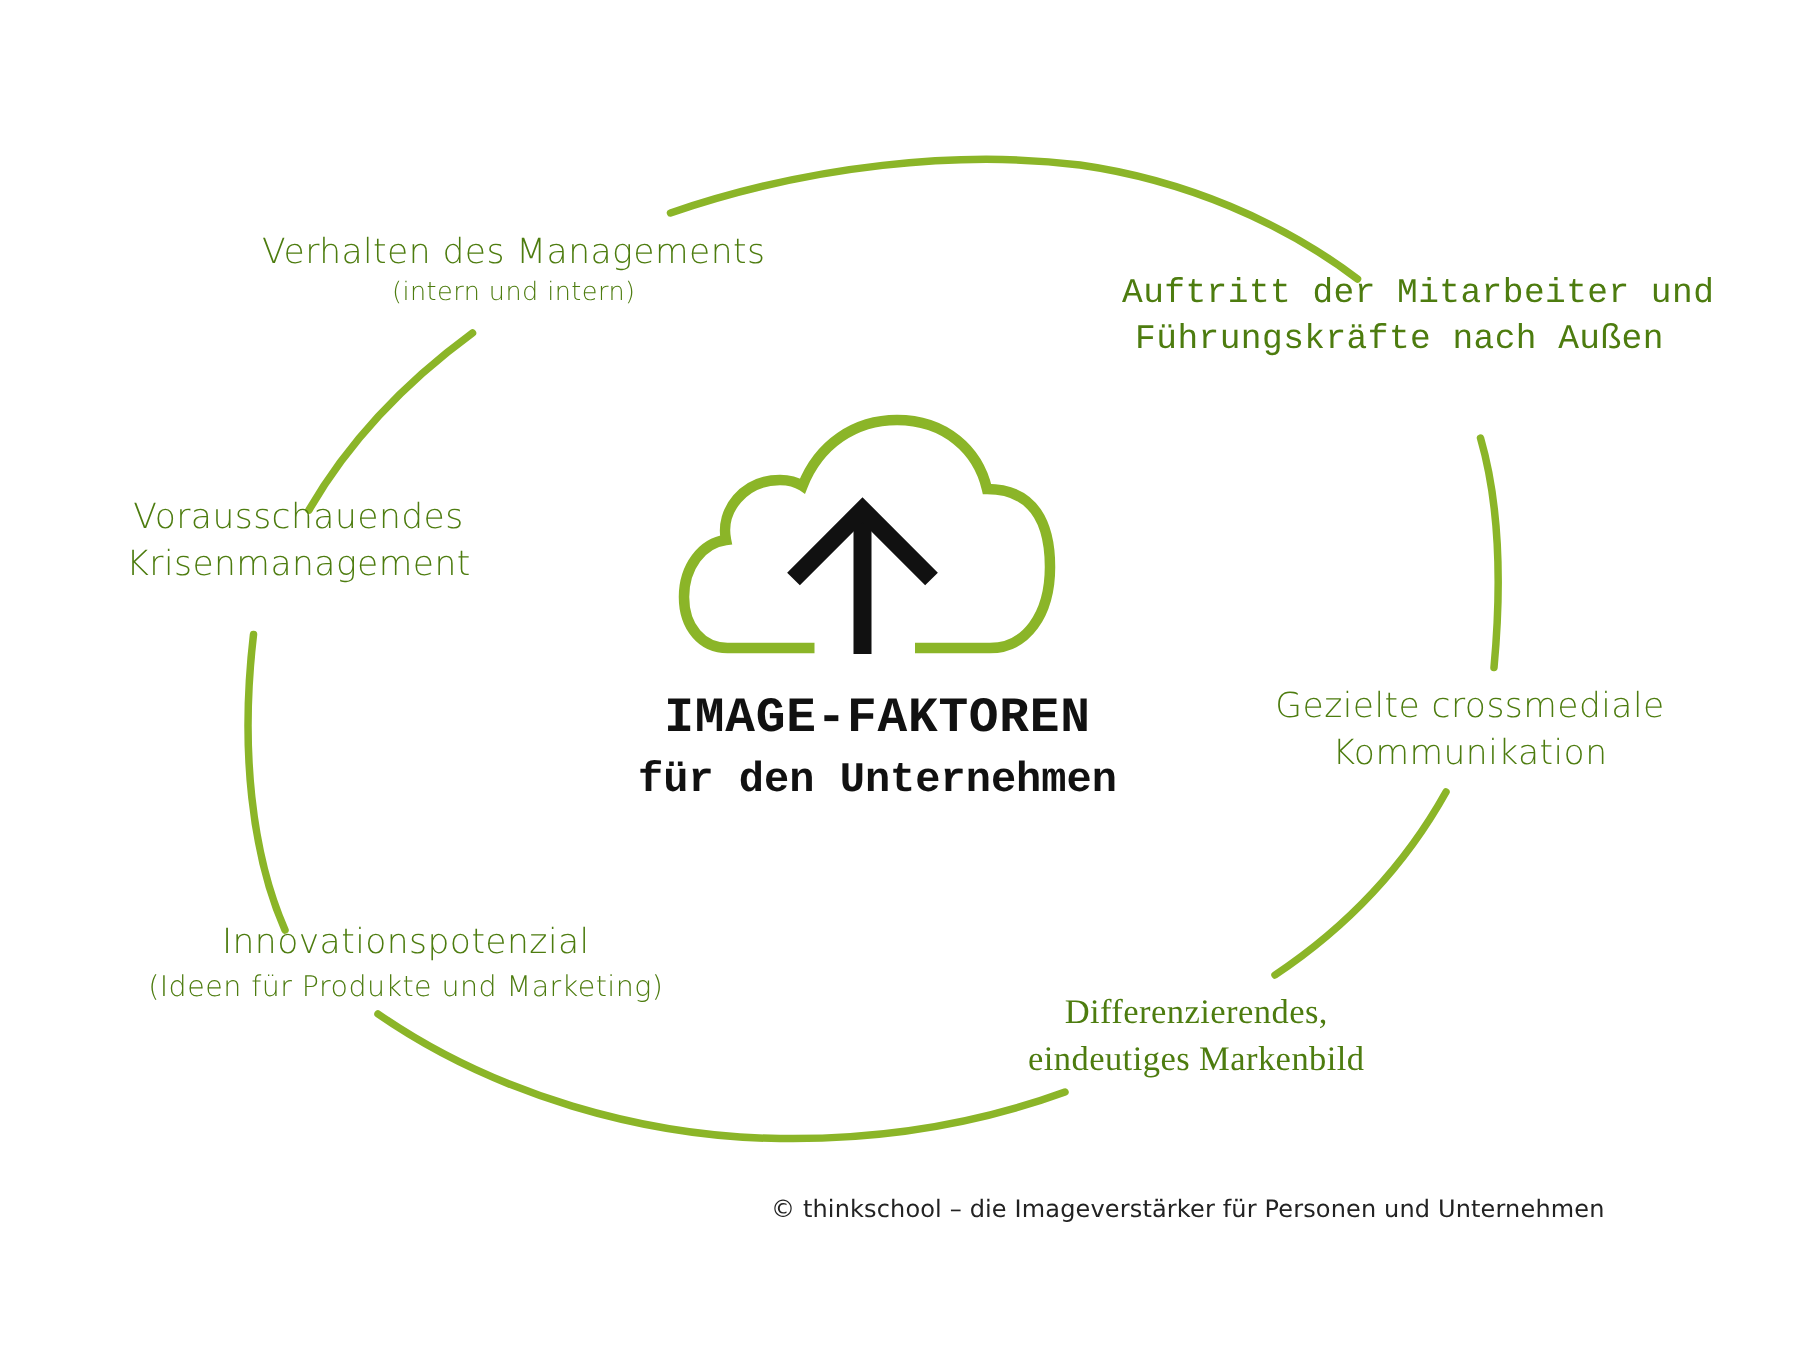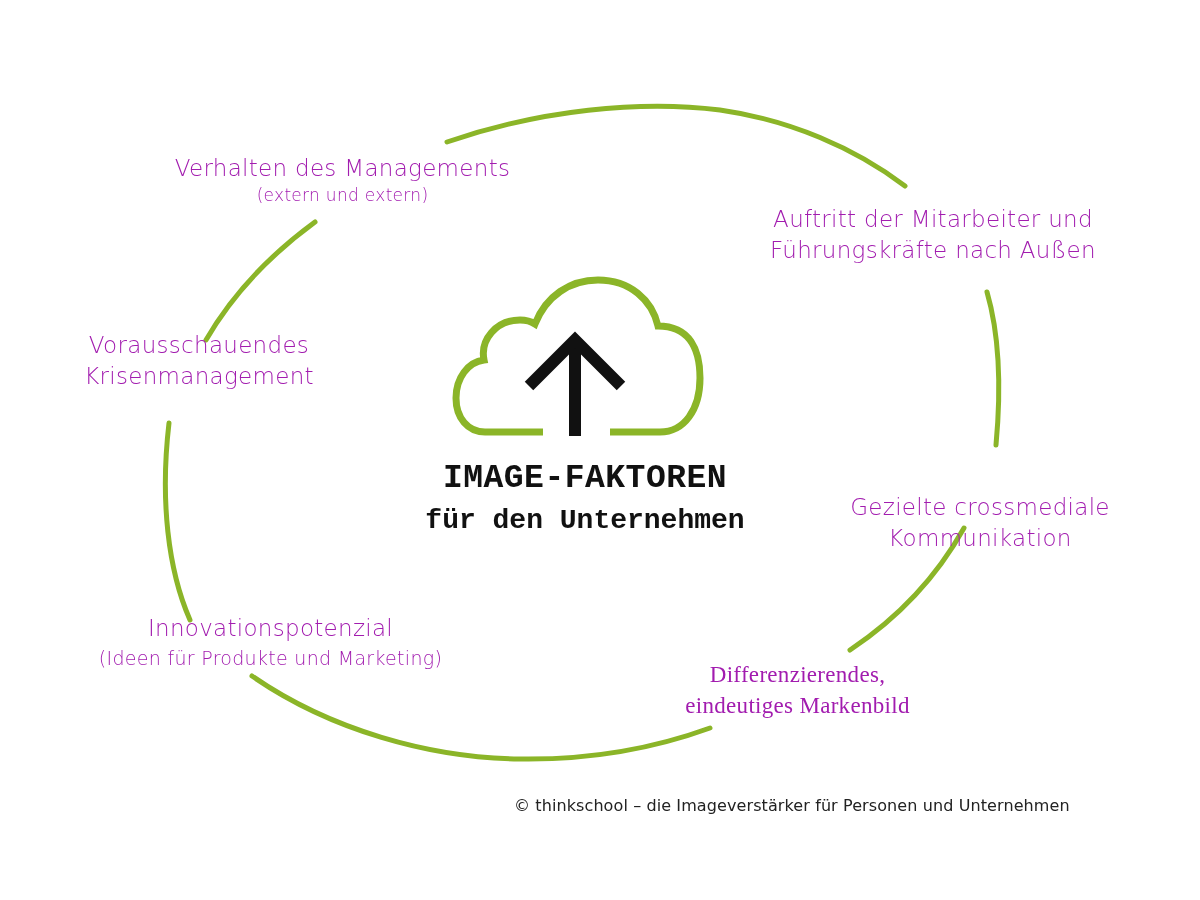--- a/index.html
+++ b/index.html
@@ -1,20 +1,20 @@
 <!DOCTYPE html>
 <html><head>
 <meta charset="utf-8">
 <style>
   html, body { margin: 0; padding: 0; background: #ffffff; }
   body { width: 1200px; height: 900px; position: relative; overflow: hidden;
          font-family: "DejaVu Sans", "Liberation Sans", sans-serif; color: #1a1a1a; }
   svg.ring { position: absolute; left: 0; top: 0; width: 1200px; height: 900px; }
   .label { position: absolute; text-align: center; font-size: 23px; line-height: 31px;
-           font-weight: 300; letter-spacing: 0.3px; color: #a21caf; white-space: nowrap; }
+           font-weight: 300; letter-spacing: 0.3px; color: #4d7c0f; white-space: nowrap; }
   .label .sub { display: block; font-size: 17px; line-height: 22px; }
   .center-title { position: absolute; left: 380px; top: 456px; width: 410px; text-align: center;
                   font-family: Liberation Mono, monospace; font-weight: bold; color: #111; }
   .center-title .t1 { display: block; font-size: 33px; line-height: 46px; letter-spacing: 0.5px; }
   .center-title .t2 { display: block; font-size: 28px; line-height: 38px; }
   .footer { position: absolute; left: 514px; top: 796px; font-size: 16px; color: #222;
             white-space: nowrap; letter-spacing: 0.1px; }
 </style>
 </head>
 <body>
@@ -47,29 +47,29 @@
   </g>
 </svg>
 
 <div class="center-title">
   <span class="t1">IMAGE-FAKTOREN</span>
   <span class="t2">für den Unternehmen</span>
 </div>
 
 <div class="label" style="left:150px; top:153px; width:385px;">
   <span>Verhalten des Managements</span>
-  <span class="sub">(extern und extern)</span>
+  <span class="sub">(intern und intern)</span>
 </div>
 
-<div class="label" style="left:748px; top:204px; width:370px;">
+<div class="label" style="left:748px; top:180px; width:370px;font-family:Liberation Mono, monospace;">
   <span style="display:block">Auftritt der Mitarbeiter und</span>
   <span style="display:block">Führungskräfte nach Außen</span>
 </div>
 
-<div class="label" style="left:830px; top:456px; width:300px;margin-top:36px;">
+<div class="label" style="left:830px; top:456px; width:300px;">
   <span style="display:block">Gezielte crossmediale</span>
   <span style="display:block">Kommunikation</span>
 </div>
 
 <div class="label" style="left:640px; top:659px; width:315px;font-family:Liberation Serif, serif;">
   <span style="display:block">Differenzierendes,</span>
   <span style="display:block">eindeutiges Markenbild</span>
 </div>
 
 <div class="label" style="left:68px; top:613px; width:405px;">

